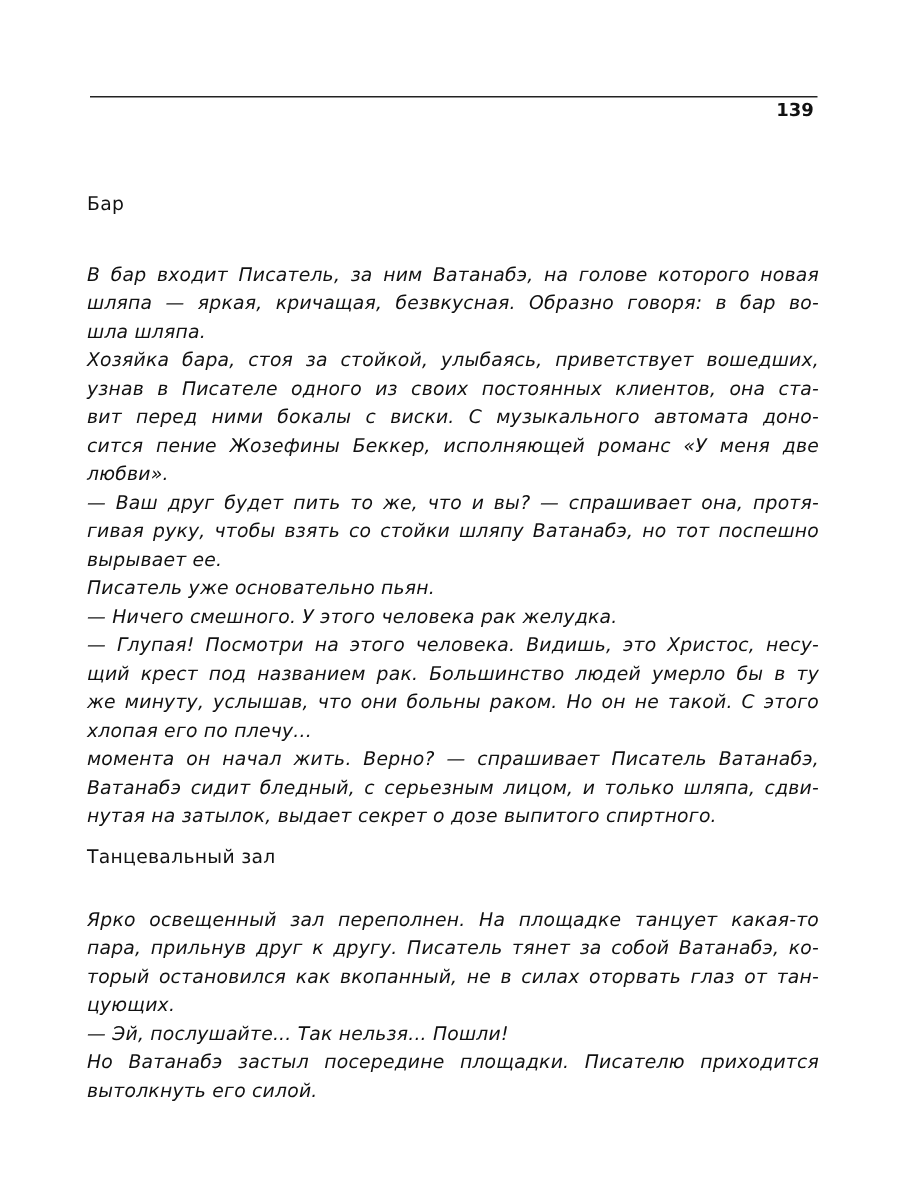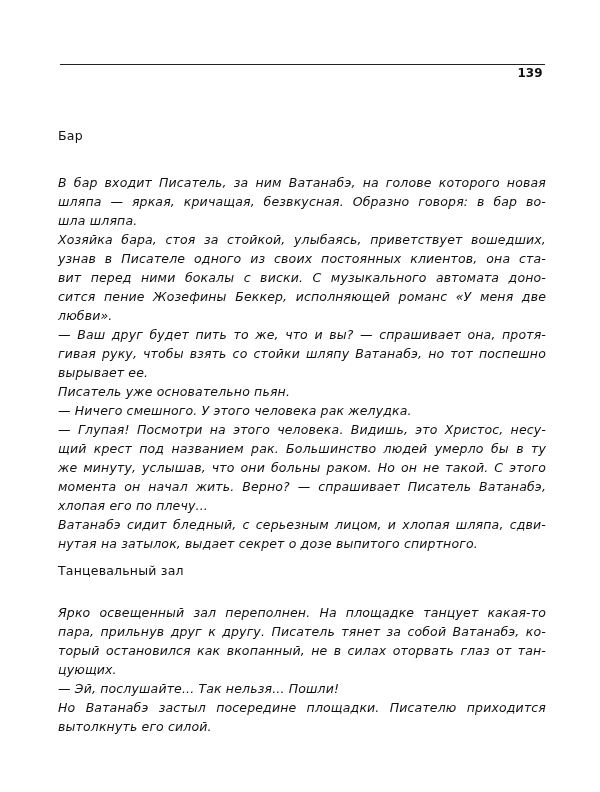--- a/index.html
+++ b/index.html
@@ -44,23 +44,23 @@
     <span class="line">сится пение Жозефины Беккер, исполняющей романс «У меня две</span>
     <span class="line last">любви».</span>
     <span class="line">— Ваш друг будет пить то же, что и вы? — спрашивает она, протя-</span>
     <span class="line">гивая руку, чтобы взять со стойки шляпу Ватанабэ, но тот поспешно</span>
     <span class="line last">вырывает ее.</span>
     <span class="line last">Писатель уже основательно пьян.</span>
     <span class="line last">— Ничего смешного. У этого человека рак желудка.</span>
     <span class="line">— Глупая! Посмотри на этого человека. Видишь, это Христос, несу-</span>
     <span class="line">щий крест под названием рак. Большинство людей умерло бы в ту</span>
     <span class="line">же минуту, услышав, что они больны раком. Но он не такой. С этого</span>
+    <span class="line last">хлопая его по плечу...</span>
     <span class="line">момента он начал жить. Верно? — спрашивает Писатель Ватанабэ,</span>
-    <span class="line last">хлопая его по плечу...</span>
-    <span class="line">Ватанабэ сидит бледный, с серьезным лицом, и хлопая шляпа, сдви-</span>
+    <span class="line">Ватанабэ сидит бледный, с серьезным лицом, и только шляпа, сдви-</span>
     <span class="line last">нутая на затылок, выдает секрет о дозе выпитого спиртного.</span>
   </div>
 
   <div class="heading" style="top:563px;">Танцевальный зал</div>
 
   <div class="para" style="top:603px;">
     <span class="line">Ярко освещенный зал переполнен. На площадке танцует какая-то</span>
     <span class="line">пара, прильнув друг к другу. Писатель тянет за собой Ватанабэ, ко-</span>
     <span class="line">торый остановился как вкопанный, не в силах оторвать глаз от тан-</span>
     <span class="line last">цующих.</span>

